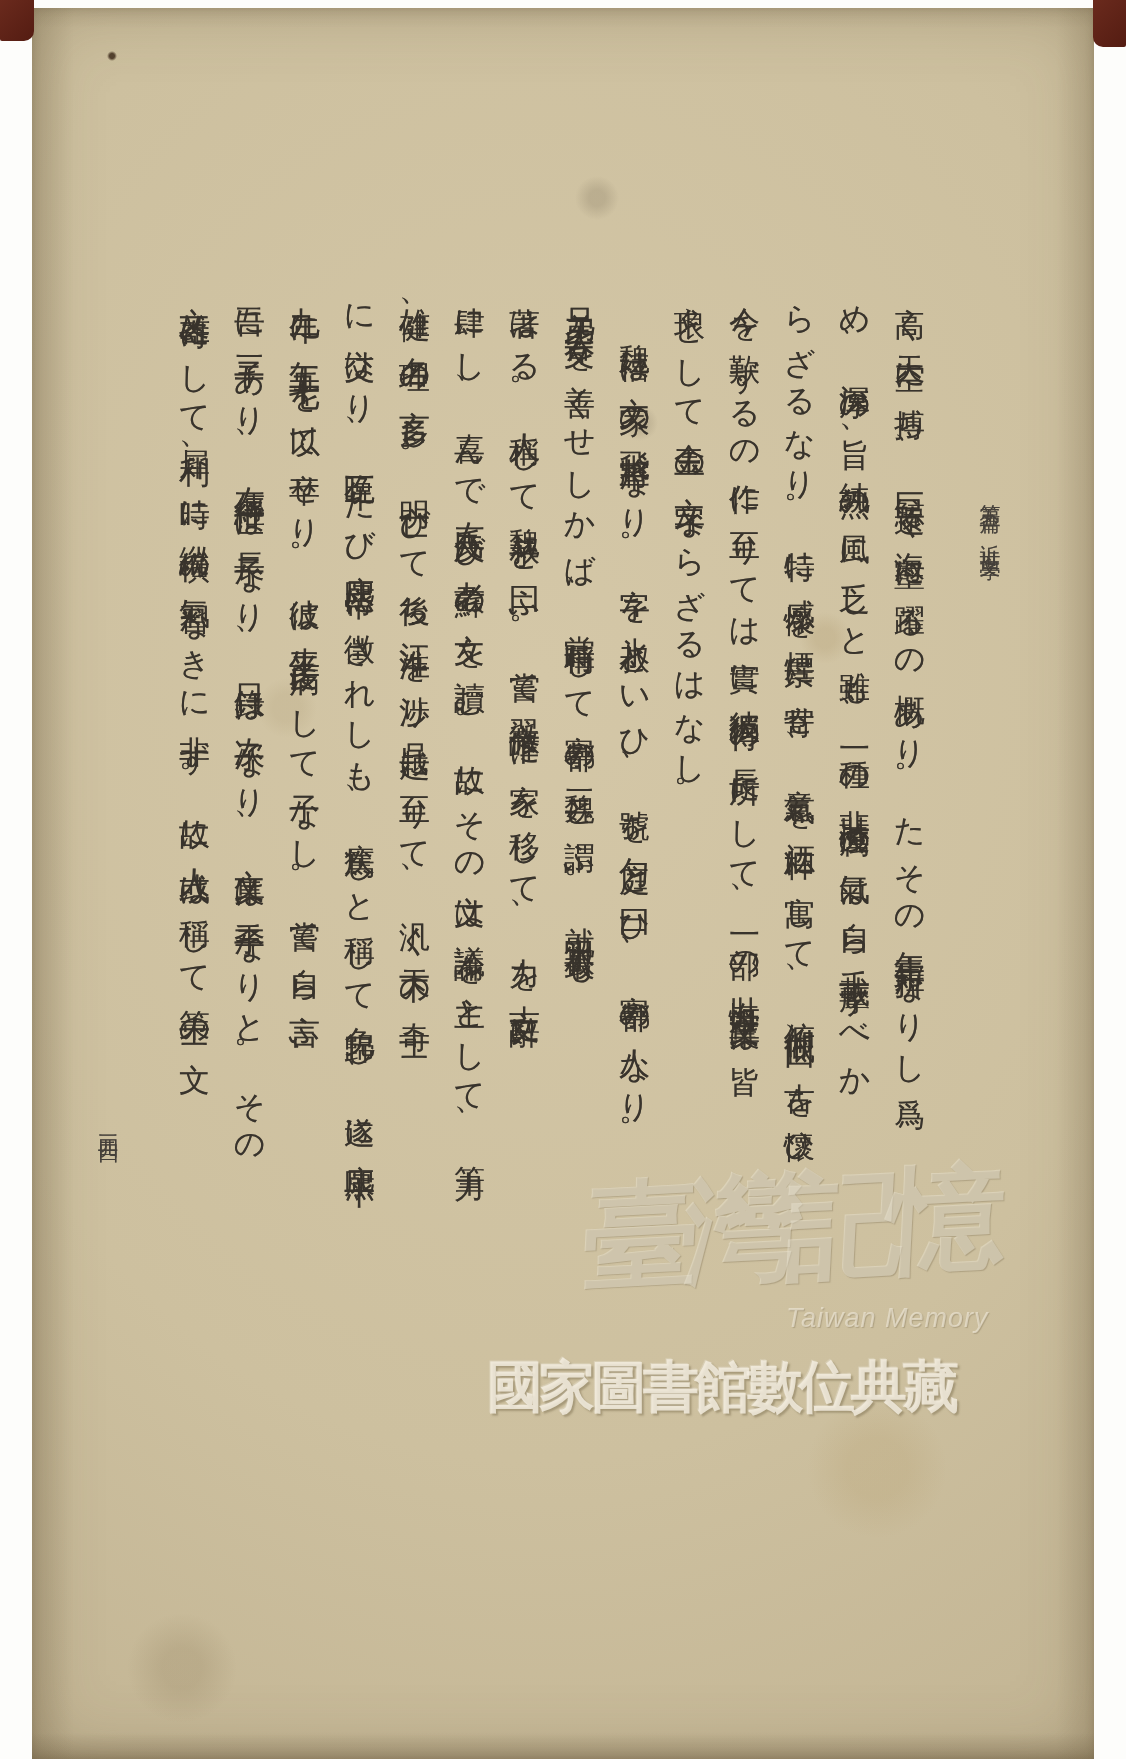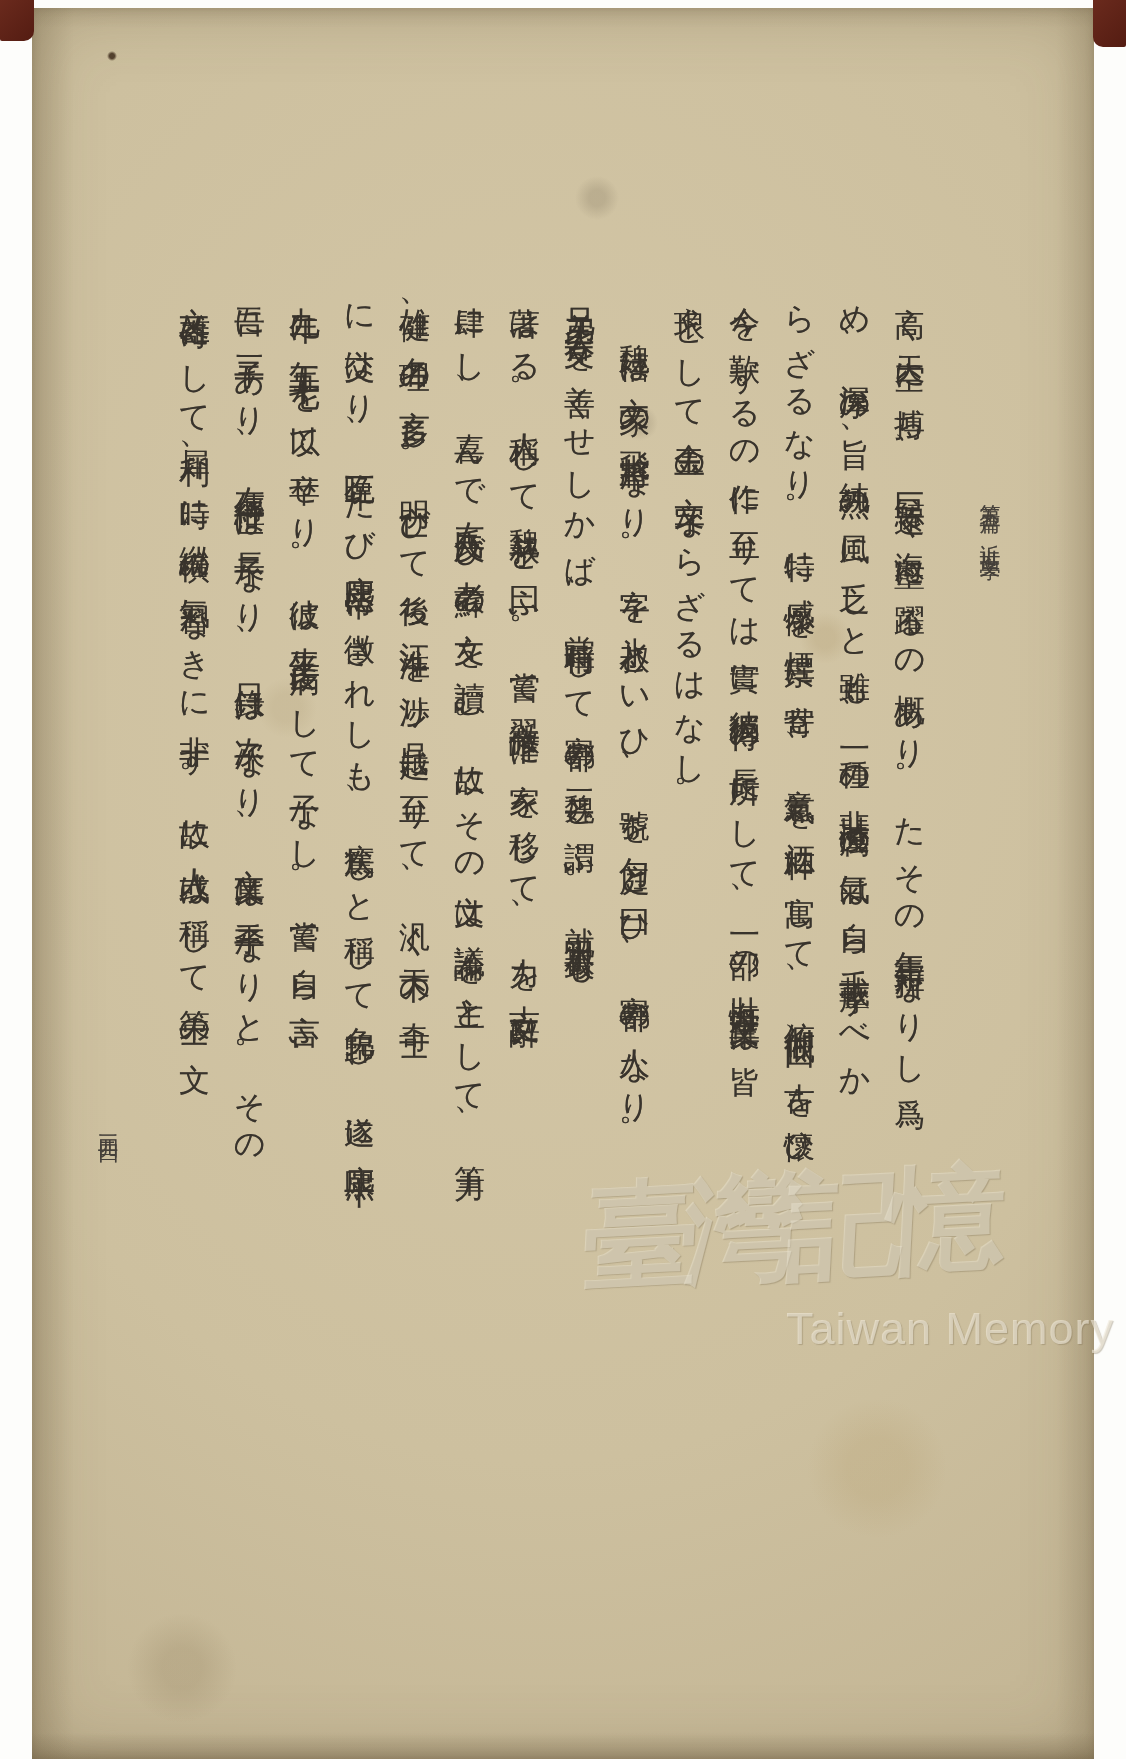--- a/index.html
+++ b/index.html
@@ -56,22 +56,23 @@
   
   .wm-script{
     position:absolute;left:583px;top:1168px;width:400px;
     font-size:116px;font-weight:bold;letter-spacing:-14px;line-height:1;
     color:rgba(236,229,211,.50);transform:rotate(-3deg) skewX(-6deg);
     text-shadow:1px 1px 1px rgba(120,106,76,.35);white-space:nowrap;
   }
   .wm-latin{
     position:absolute;left:786px;top:1303px;
     font-family:"Liberation Sans","DejaVu Sans",sans-serif;
-    font-size:45px;color:rgba(240,234,219,.62);letter-spacing:1px;
+    font-size:27px;color:rgba(240,234,219,.62);letter-spacing:1px;
     text-shadow:1px 1px 1px rgba(120,106,76,.35);
+    font-style:italic;
   }
   .wm-label{
     position:absolute;left:487px;top:1350px;
     font-family:"Liberation Sans","DejaVu Sans",sans-serif;
     font-size:56px;font-weight:bold;letter-spacing:-4px;white-space:nowrap;
     color:rgba(244,238,224,.82);
     text-shadow:2px 2px 2px rgba(118,104,74,.45), -1px -1px 1px rgba(255,255,255,.25);
   }
 </style>
 </head>
@@ -102,14 +103,15 @@
       <div class="text-line">吾に三子あり、左傳經世は長子なり、日錄は次子なり、文集は季子なりと。その</div>
       <div class="text-line">文雄奇にして犀利、時に縱橫の氣習なきに非ず。故に人或は稱して策士の文</div>
     </div>
 
   <div class="margin-label folio-label">三四四</div>
 
   <div class="wm-script">臺灣記憶</div>
 
   <div class="wm-latin">Taiwan Memory</div>
 
+  <div class="wm-label">國家圖書館數位典藏</div>
 
 </div>
 
 </body></html>

